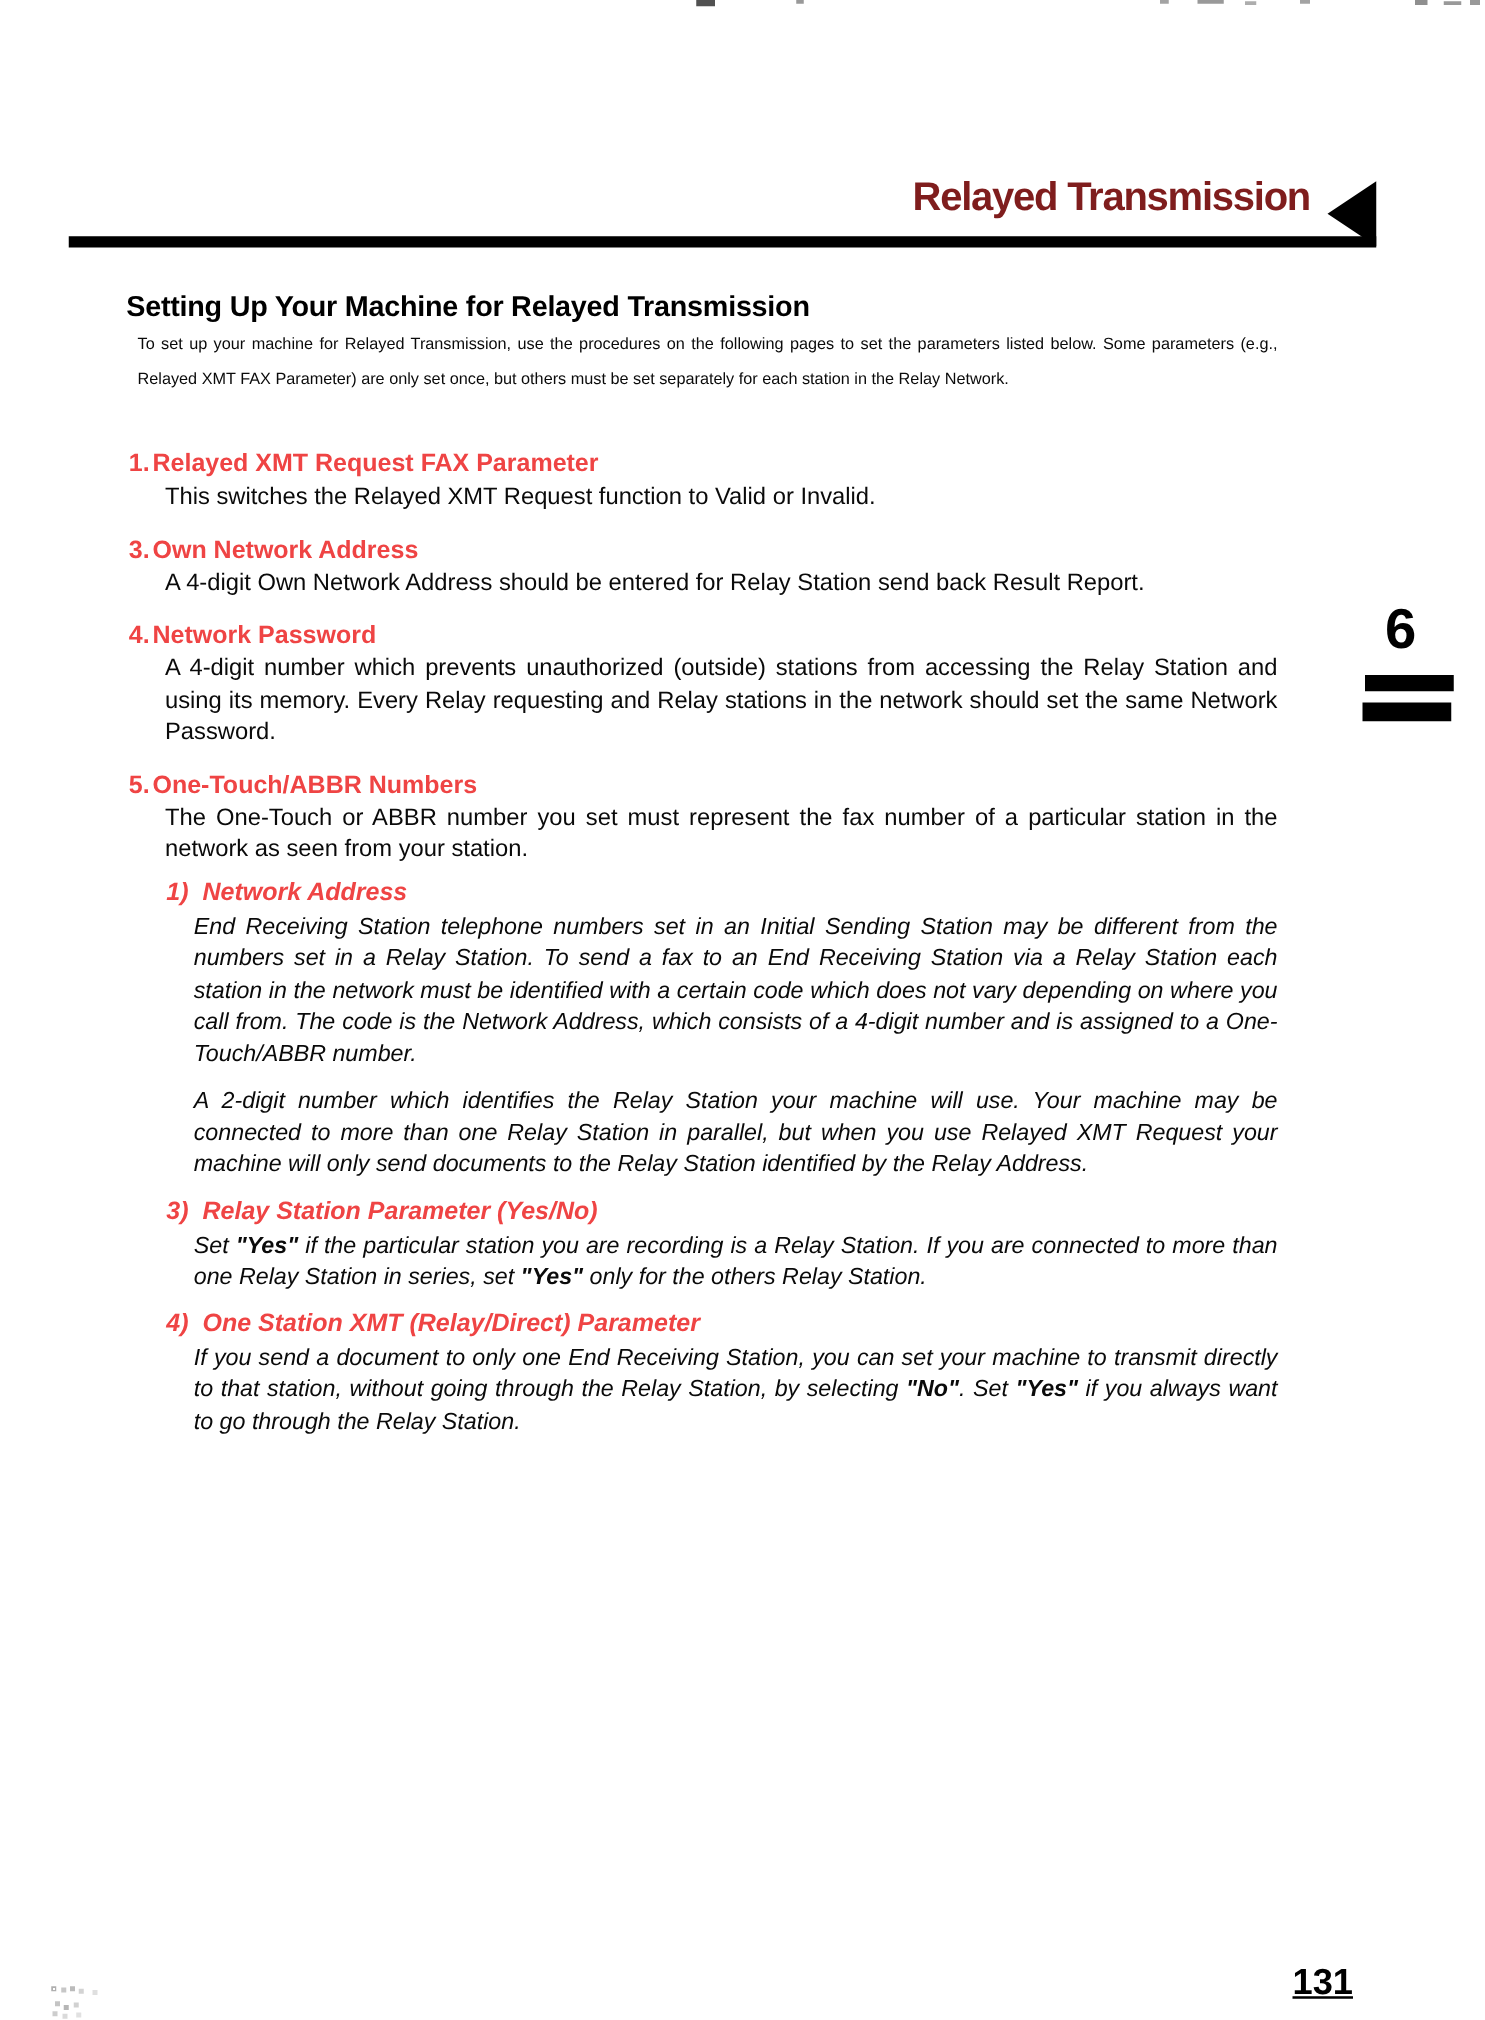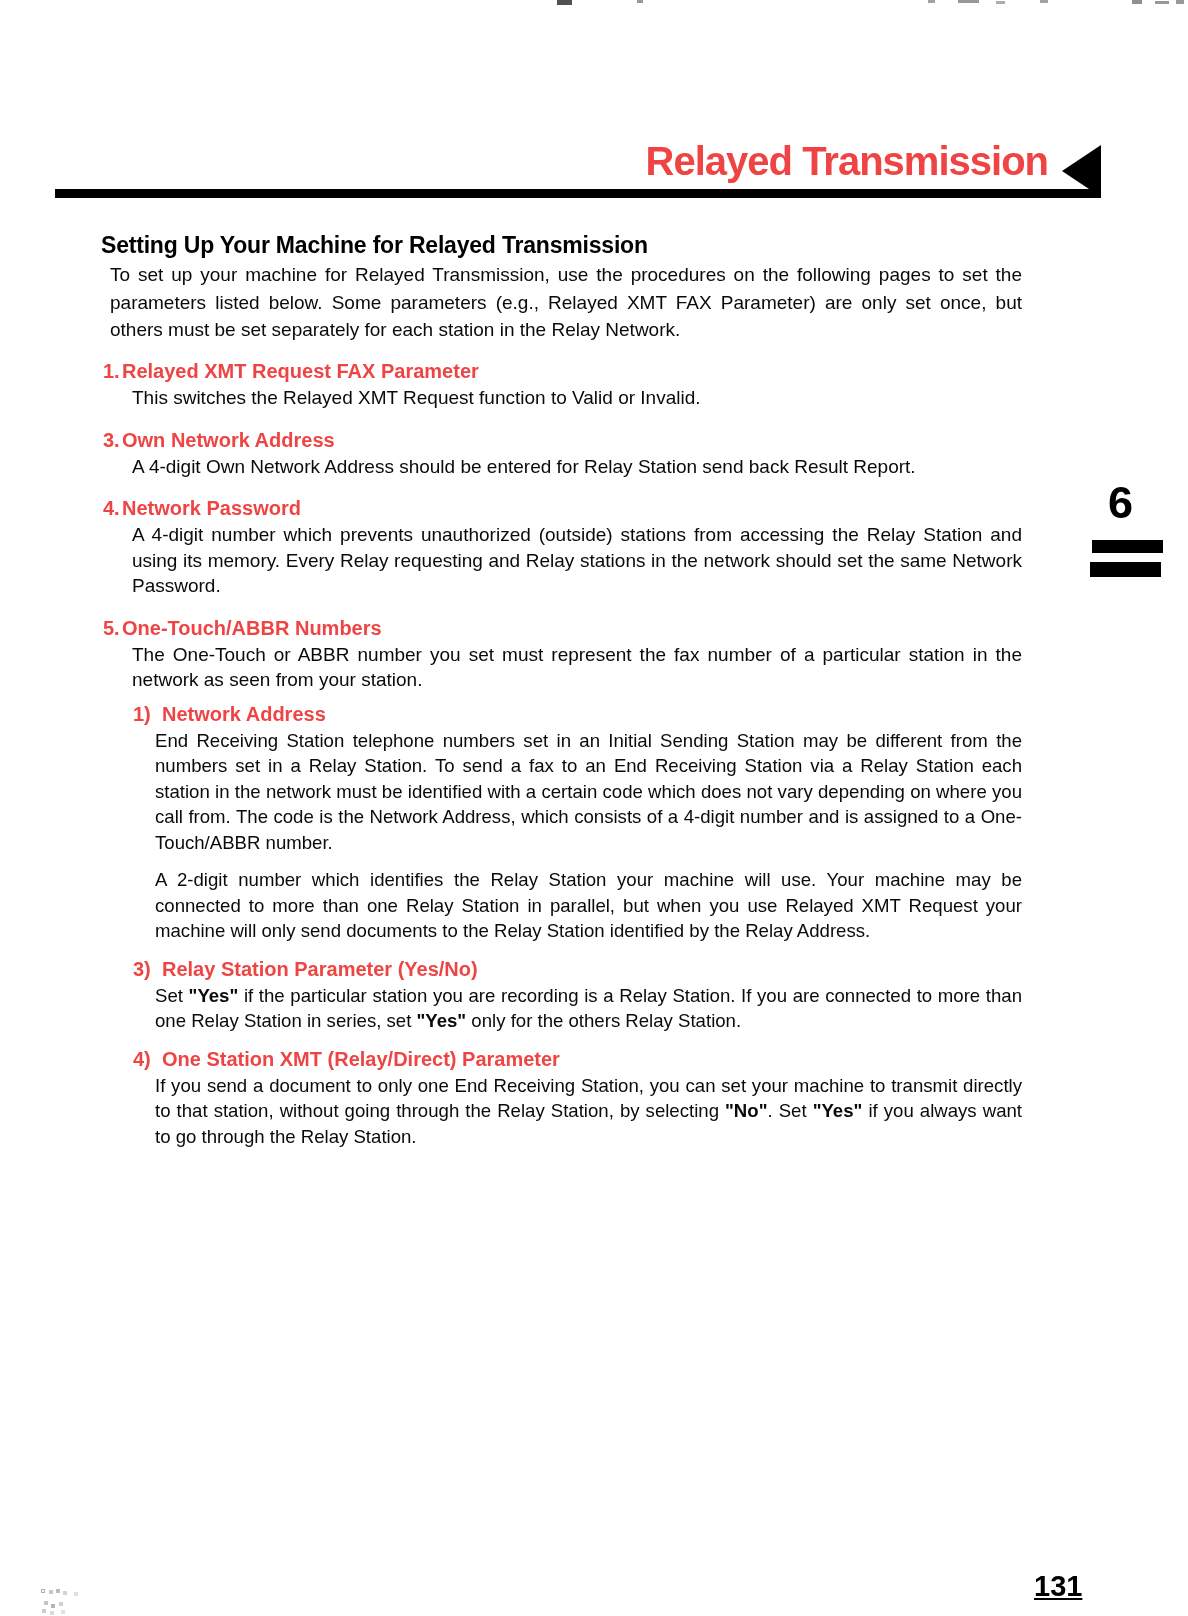--- a/index.html
+++ b/index.html
@@ -11,25 +11,25 @@
     font-family: "Liberation Sans", sans-serif;
     color: #0a0a0a;
     overflow: hidden;
   }
 
   
   .header-title {
     position: absolute;
     top: 139px;
     right: 140px;
-    font-size: 40px;
+    font-size: 32px;
     font-weight: bold;
     letter-spacing: -1px;
     white-space: nowrap;
-    color: #ef4444;
+    color: #7f1d1d;
   }
   .header-rule {
     position: absolute;
     left: 55px;
     top: 189px;
     width: 1046px;
     height: 9px;
     background: #000;
   }
   .header-arrow {
@@ -53,21 +53,21 @@
     letter-spacing: -0.2px;
     color: #000;
     white-space: nowrap;
     margin-left: 16px;
   }
   .intro {
     position: absolute;
     top: 261px;
     left: 110px;
     width: 912px;
-    font-size: 19px;
+    font-size: 13px;
     line-height: 27.5px;
     text-align: justify;
     margin: 0;
   }
 
   
   .items {
     position: absolute;
     top: 358px;
     left: 103px;
@@ -84,21 +84,21 @@
   .item-heading .label { display: inline-block; width: 19px; }
   .item-body {
     margin: 0 0 0 29px;
     font-size: 19px;
     line-height: 25.5px;
     text-align: justify;
   }
   .item-body b { font-weight: bold; }
 
   
-  .subitems { margin-top: 8px; margin-left: 30px; }
+  .subitems { margin-top: 8px; margin-left: 30px; font-style: italic; }
   .subitem { margin-bottom: 12px; }
   .subitem:last-child { margin-bottom: 4px; }
   .subitem .item-heading .label { width: 29px; }
   .subitem .item-body { margin-left: 22px; font-size: 18.6px; }
 
   
   .chapter-number {
     position: absolute;
     left: 1108px;
     top: 479px;

